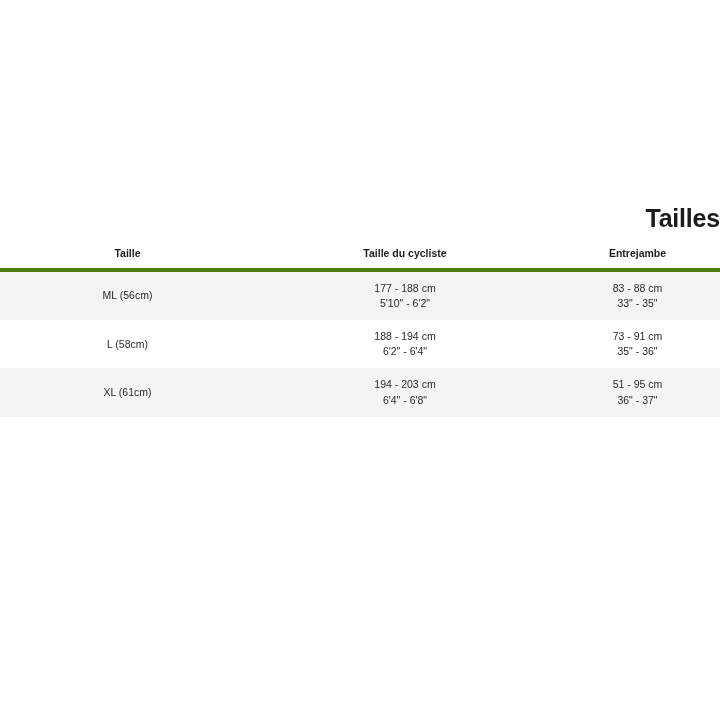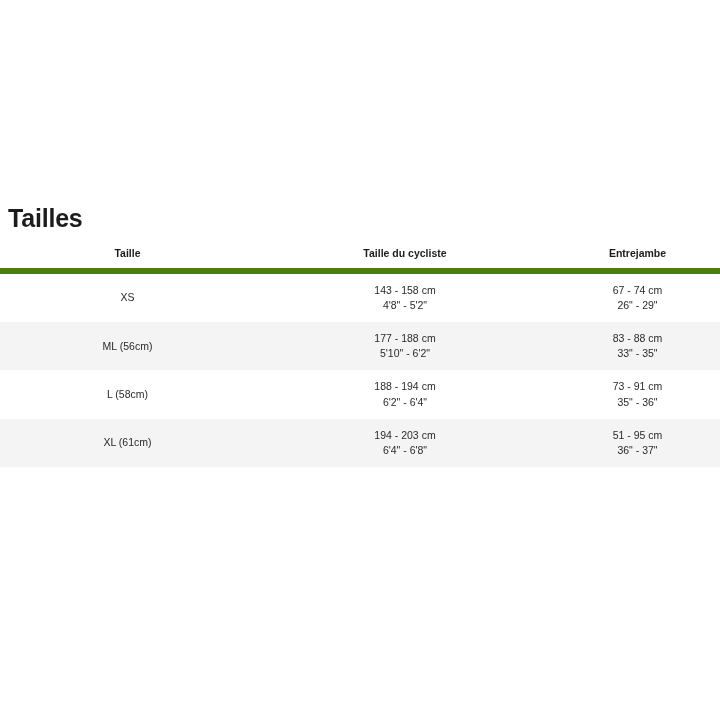--- a/index.html
+++ b/index.html
@@ -24,37 +24,38 @@
     position: absolute;
     left: 0;
     top: 205px;
     width: 720px;
   }
   .section-title {
     font-size: 25px;
     font-weight: bold;
     letter-spacing: -0.2px;
     color: #1c1c1c;
-    padding: 0 0 0 8px;
+    padding: 0 0 0 24px;
     margin: 0 0 14px 0;
     line-height: 1.1;
+    text-align: right;
   }
   table.size-table {
     width: 720px;
     border-collapse: collapse;
     table-layout: fixed;
   }
   table.size-table th {
     font-size: 10.5px;
     font-weight: bold;
     color: #1c1c1c;
     padding: 0 0 9px 0;
     text-align: center;
     vertical-align: bottom;
-    border-bottom: 6px solid #4d7c0f;
+    border-bottom: 4px solid #4d7c0f;
   }
   table.size-table td {
     font-size: 10.5px;
     color: #2a2a2a;
     text-align: center;
     vertical-align: middle;
     padding: 9px 0 9px 0;
     line-height: 1.45;
   }
   table.size-table tr.row-alt td {
@@ -78,31 +79,20 @@
         <col class="col-inseam">
       </colgroup>
       <thead>
         <tr>
           <th>Taille</th>
           <th>Taille du cycliste</th>
           <th>Entrejambe</th>
         </tr>
       </thead>
       <tbody>
-        <tr>
-          <td>XS</td>
-          <td>
-            <span class="cell-line">143 - 158 cm</span>
-            <span class="cell-line">4'8" - 5'2"</span>
-          </td>
-          <td>
-            <span class="cell-line">67 - 74 cm</span>
-            <span class="cell-line">26" - 29"</span>
-          </td>
-        </tr>
         <tr class="row-alt">
           <td>ML (56cm)</td>
           <td>
             <span class="cell-line">177 - 188 cm</span>
             <span class="cell-line">5'10" - 6'2"</span>
           </td>
           <td>
             <span class="cell-line">83 - 88 cm</span>
             <span class="cell-line">33" - 35"</span>
           </td>

